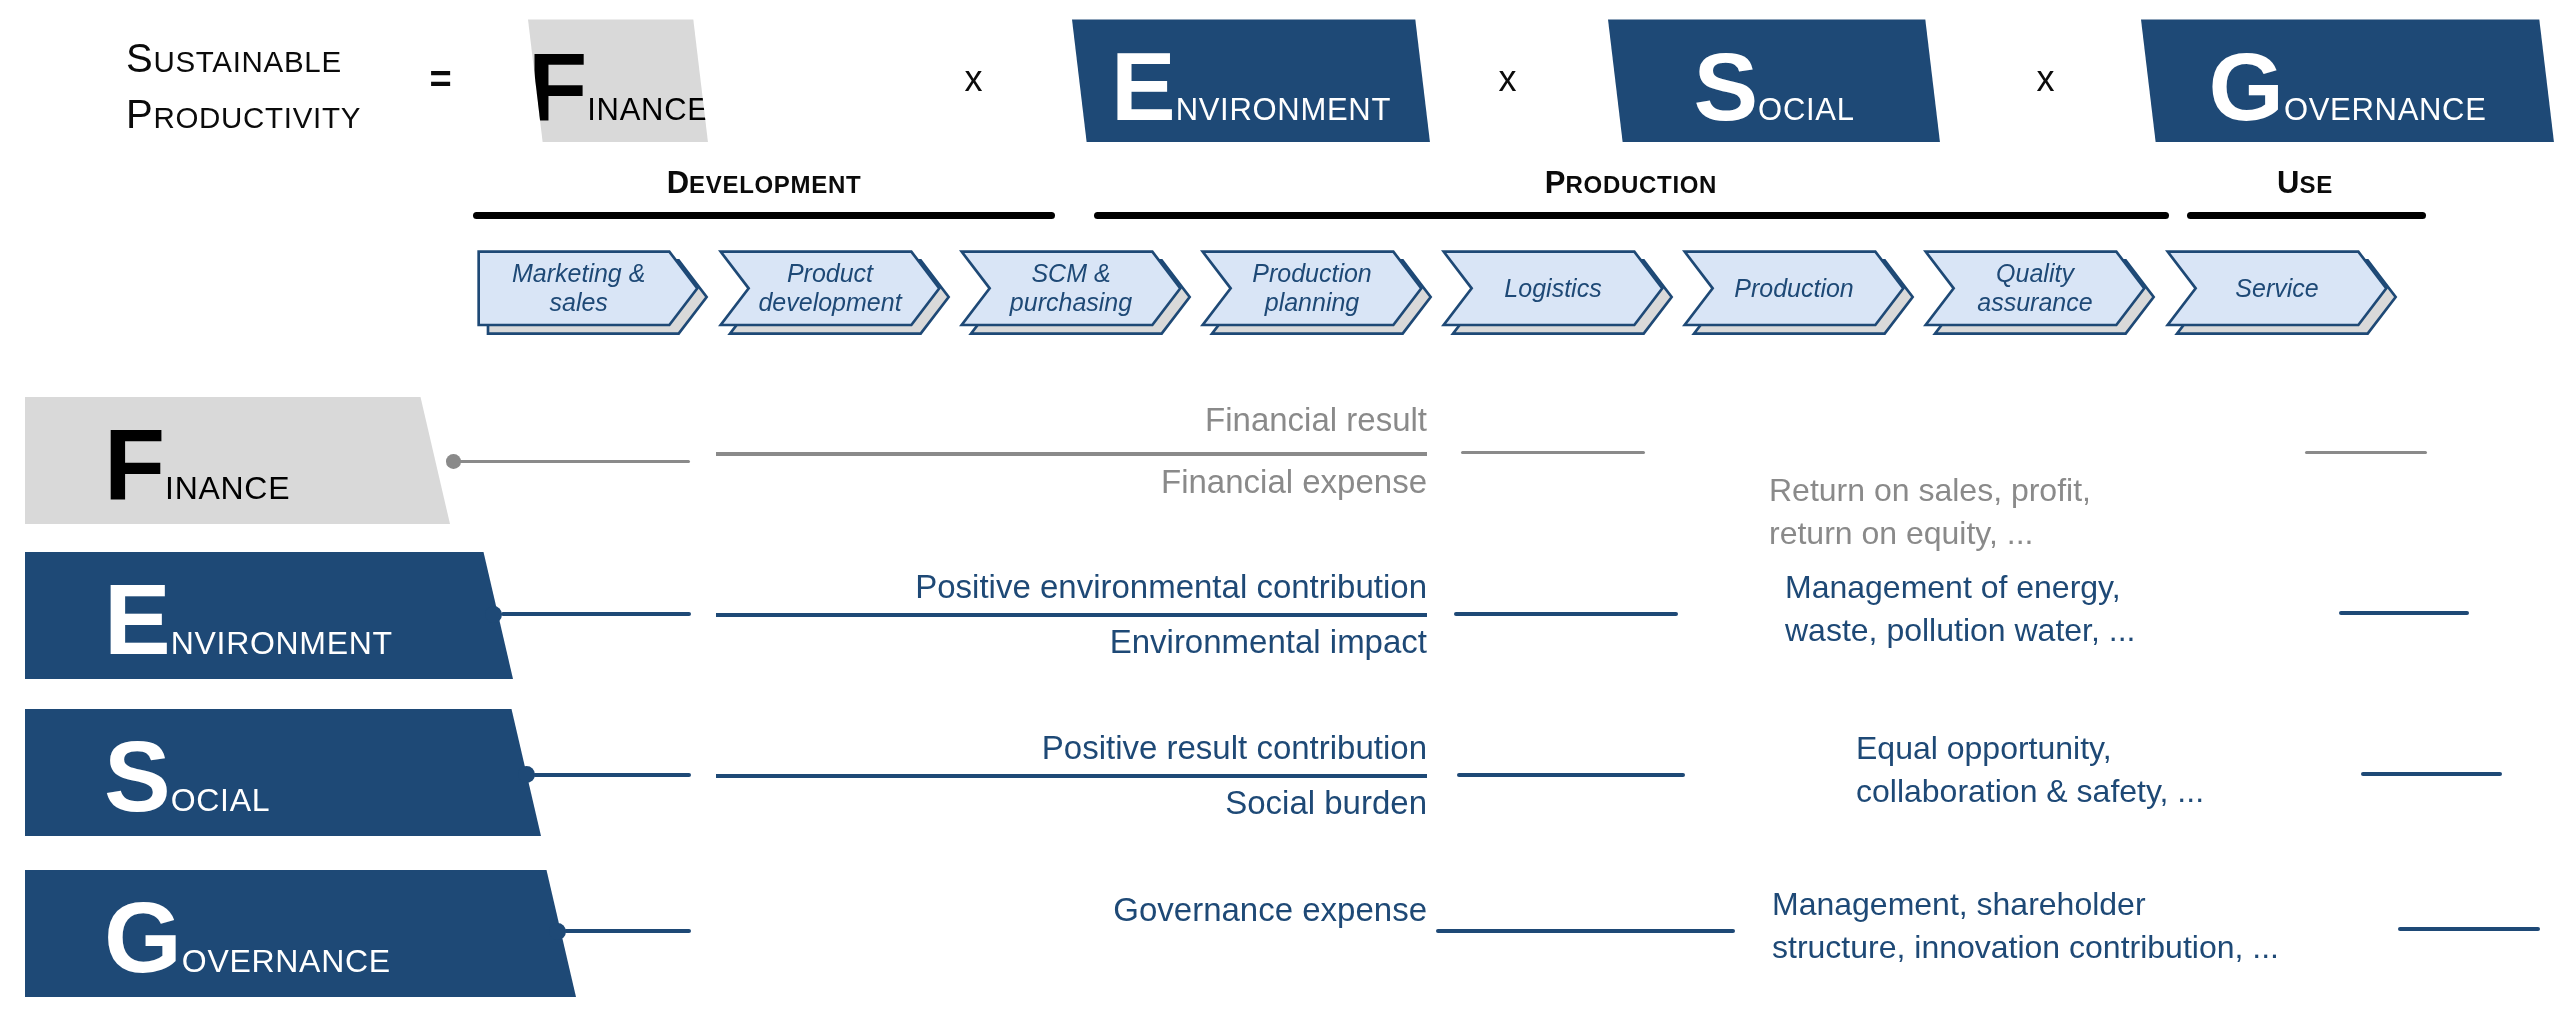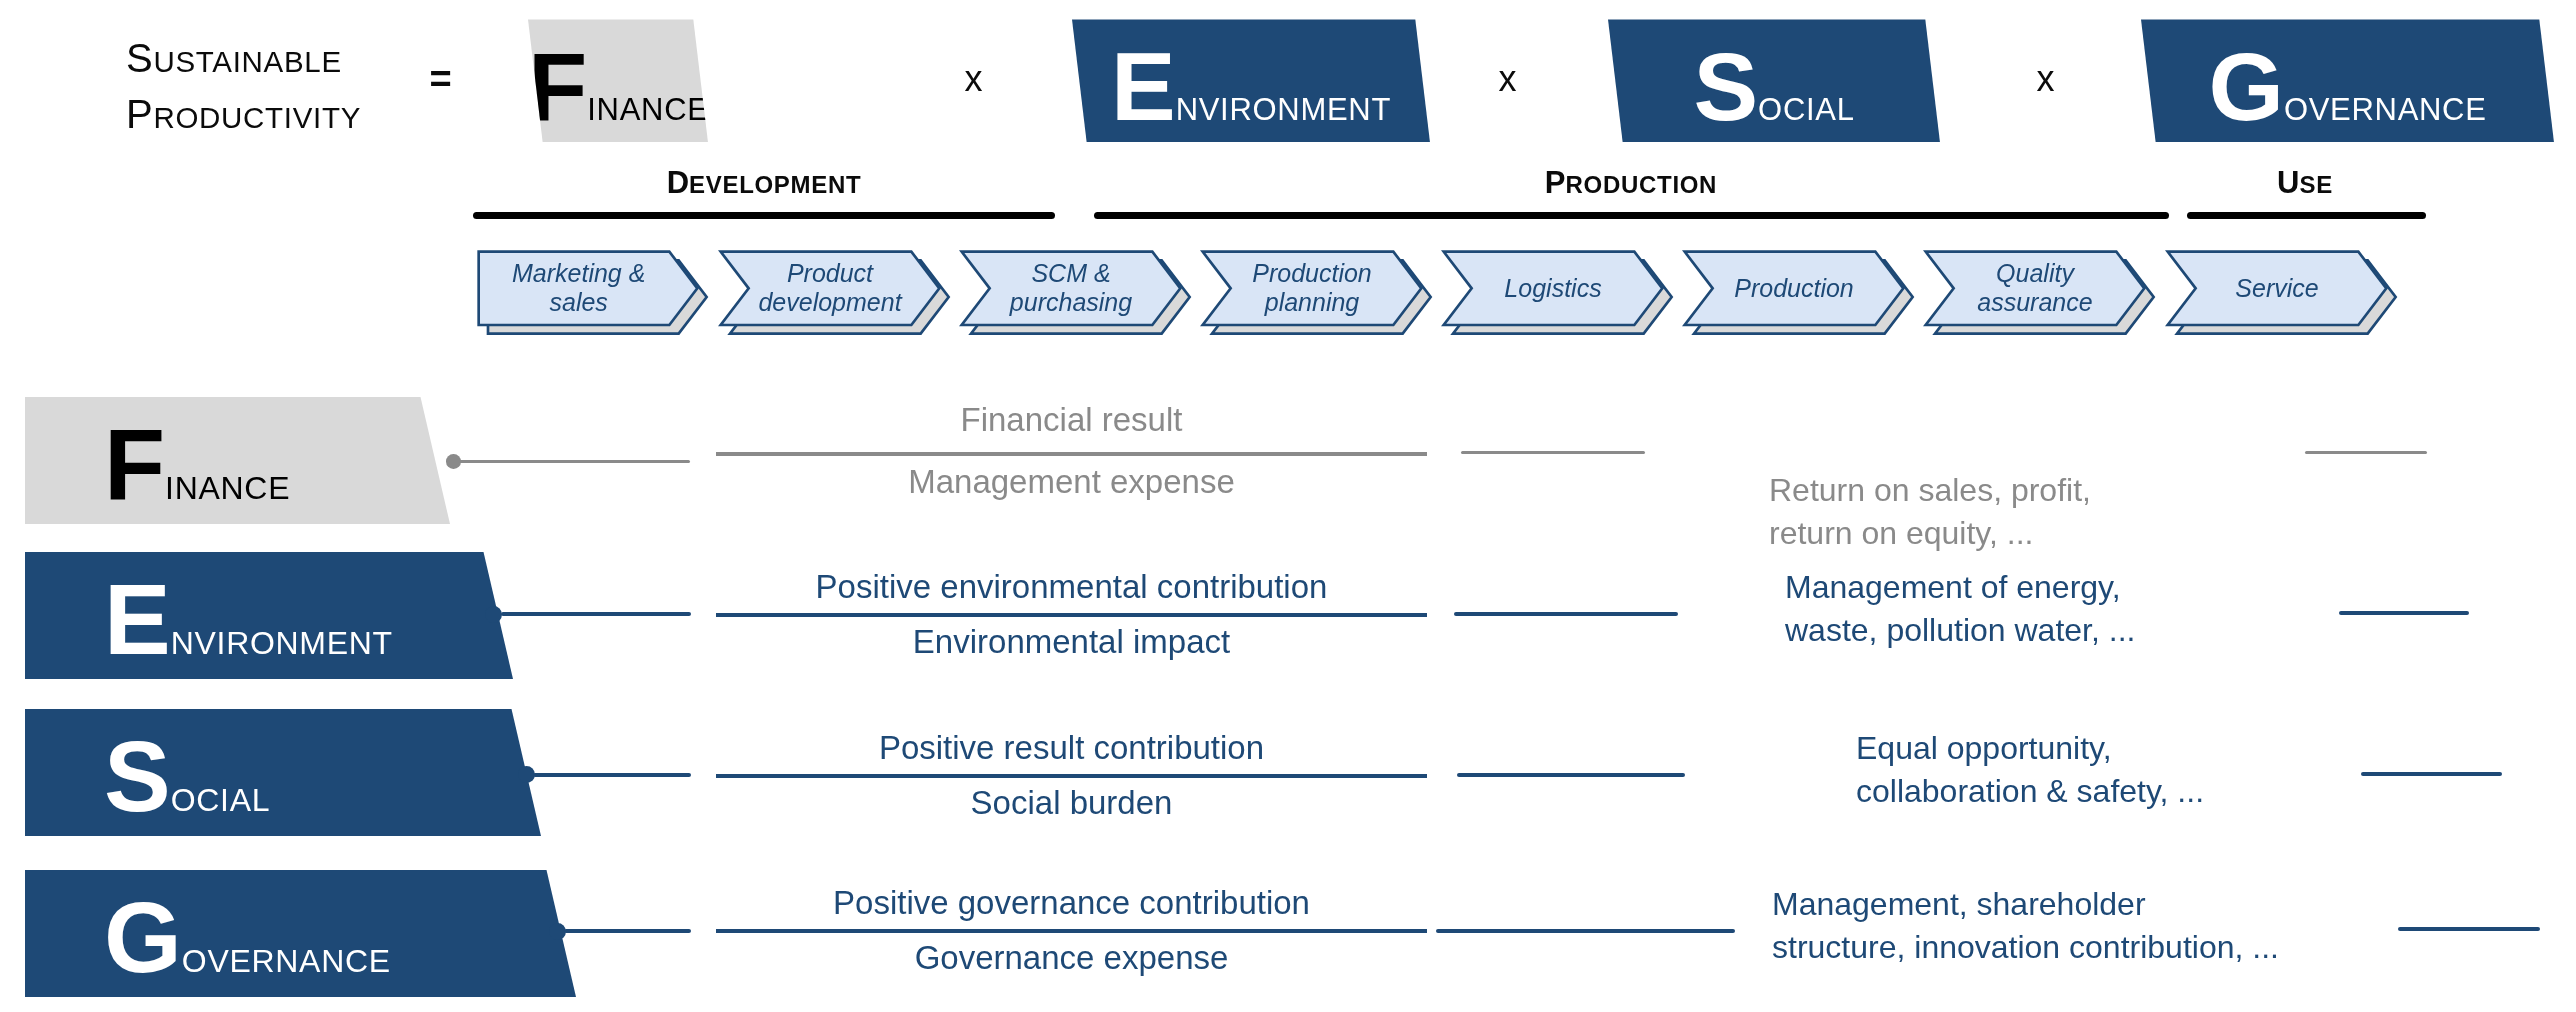--- a/index.html
+++ b/index.html
@@ -48,21 +48,21 @@
   .row-shape.gray{background:var(--shape-gray);color:#000}
   .r-big{font-size:100px;font-weight:700}
   .r-rest{font-size:32px;font-weight:400;letter-spacing:0.7px}
   .dot{border-radius:50%}
   .dot.navy{background:var(--navy)}
   .dot.gray{background:var(--gray)}
   .hline{height:4px;border-radius:2px}
   .hline.navy{background:var(--navy)}
   .hline.gray{background:var(--gray);height:3.3px}
 
-  .frac{left:716px;width:711px;text-align:center;font-size:33px;white-space:nowrap}
+  .frac{left:716px;width:711px;text-align:right;font-size:33px;white-space:nowrap}
   .frac.navy{color:var(--navy)}
   .frac.navy .num{border-bottom:4.7px solid var(--navy)}
   .frac.gray{color:var(--gray)}
   .frac.gray .num{border-bottom:4px solid var(--gray)}
   .frac .num{padding-bottom:6.7px}
   .frac .den{padding-top:6.7px}
   .frac.gap .num{padding-bottom:13.4px}
 
   .ex{font-size:32px;line-height:43px;white-space:nowrap}
   .ex.navy{color:var(--navy)}
@@ -166,21 +166,21 @@
     <div class="chev-label">Service</div>
   </div>
 
   <div class="abs row-shape gray" style="top:397px;width:425px">
     <span class="r-big">F</span><span class="r-rest">INANCE</span>
   </div>
   <div class="abs dot gray" style="left:446px;top:454px;width:14.7px;height:14.7px"></div>
   <div class="abs hline gray" style="left:459px;top:460px;width:231px"></div>
   <div class="abs frac gray gap" style="top:401px">
     <div class="num">Financial result</div>
-    <div class="den">Management expense</div>
+    <div class="den">Financial expense</div>
   </div>
   <div class="abs hline gray" style="left:1461px;top:451px;width:184px"></div>
   <div class="abs ex gray" style="left:1769px;top:469px">
     <div>Return on sales, profit,</div>
     <div>return on equity, ...</div>
   </div>
   <div class="abs hline gray" style="left:2305px;top:451px;width:122px"></div>
 
   <div class="abs row-shape navy" style="top:552px;width:488px">
     <span class="r-big">E</span><span class="r-rest">NVIRONMENT</span>
@@ -213,21 +213,20 @@
     <div>collaboration &amp; safety, ...</div>
   </div>
   <div class="abs hline navy" style="left:2361px;top:772px;width:141px"></div>
 
   <div class="abs row-shape navy" style="top:870px;width:551px">
     <span class="r-big">G</span><span class="r-rest">OVERNANCE</span>
   </div>
   <div class="abs dot navy" style="left:549px;top:923px;width:17.4px;height:17.4px"></div>
   <div class="abs hline navy" style="left:564px;top:929px;width:127px"></div>
   <div class="abs frac navy" style="top:884px">
-    <div class="num">Positive governance contribution</div>
     <div class="den">Governance expense</div>
   </div>
   <div class="abs hline navy" style="left:1436px;top:929px;width:299px"></div>
   <div class="abs ex navy" style="left:1772px;top:883px">
     <div>Management, shareholder</div>
     <div>structure, innovation contribution, ...</div>
   </div>
   <div class="abs hline navy" style="left:2398px;top:927px;width:142px"></div>
 
 </div>

